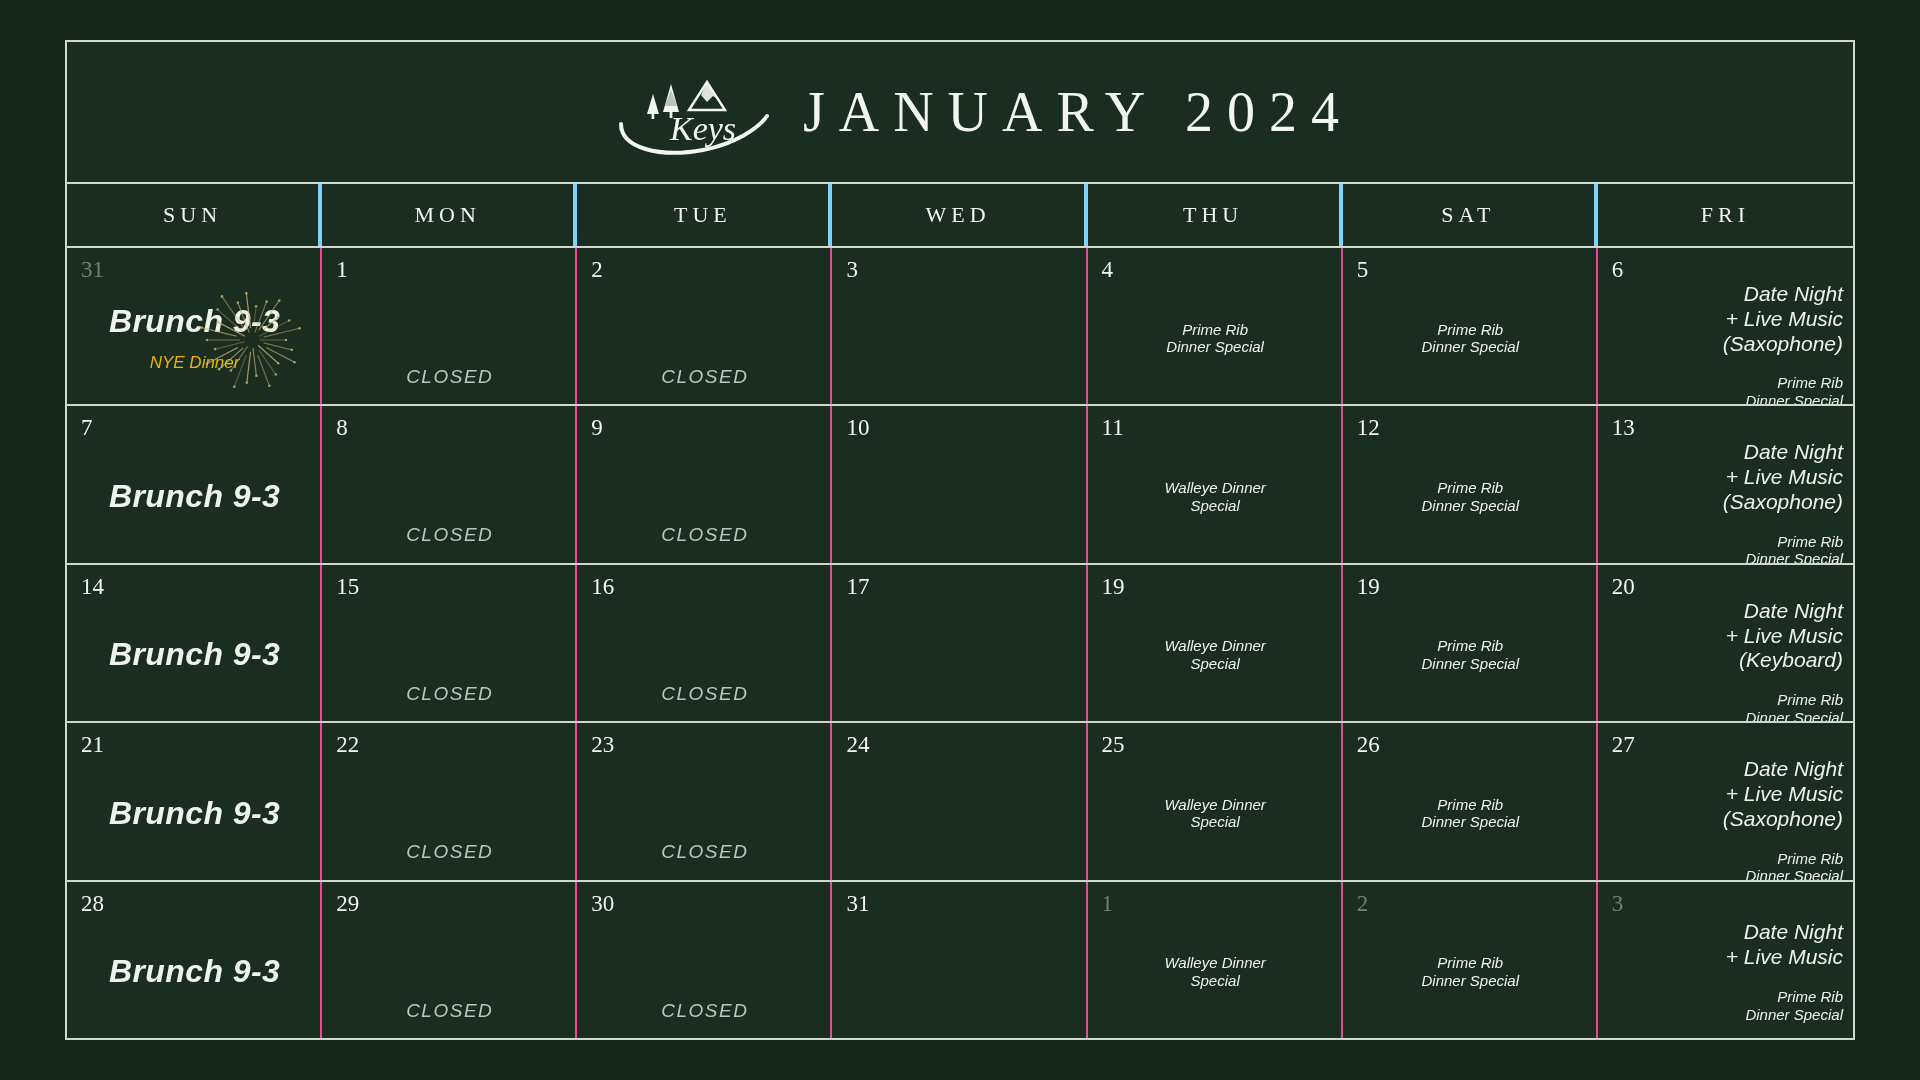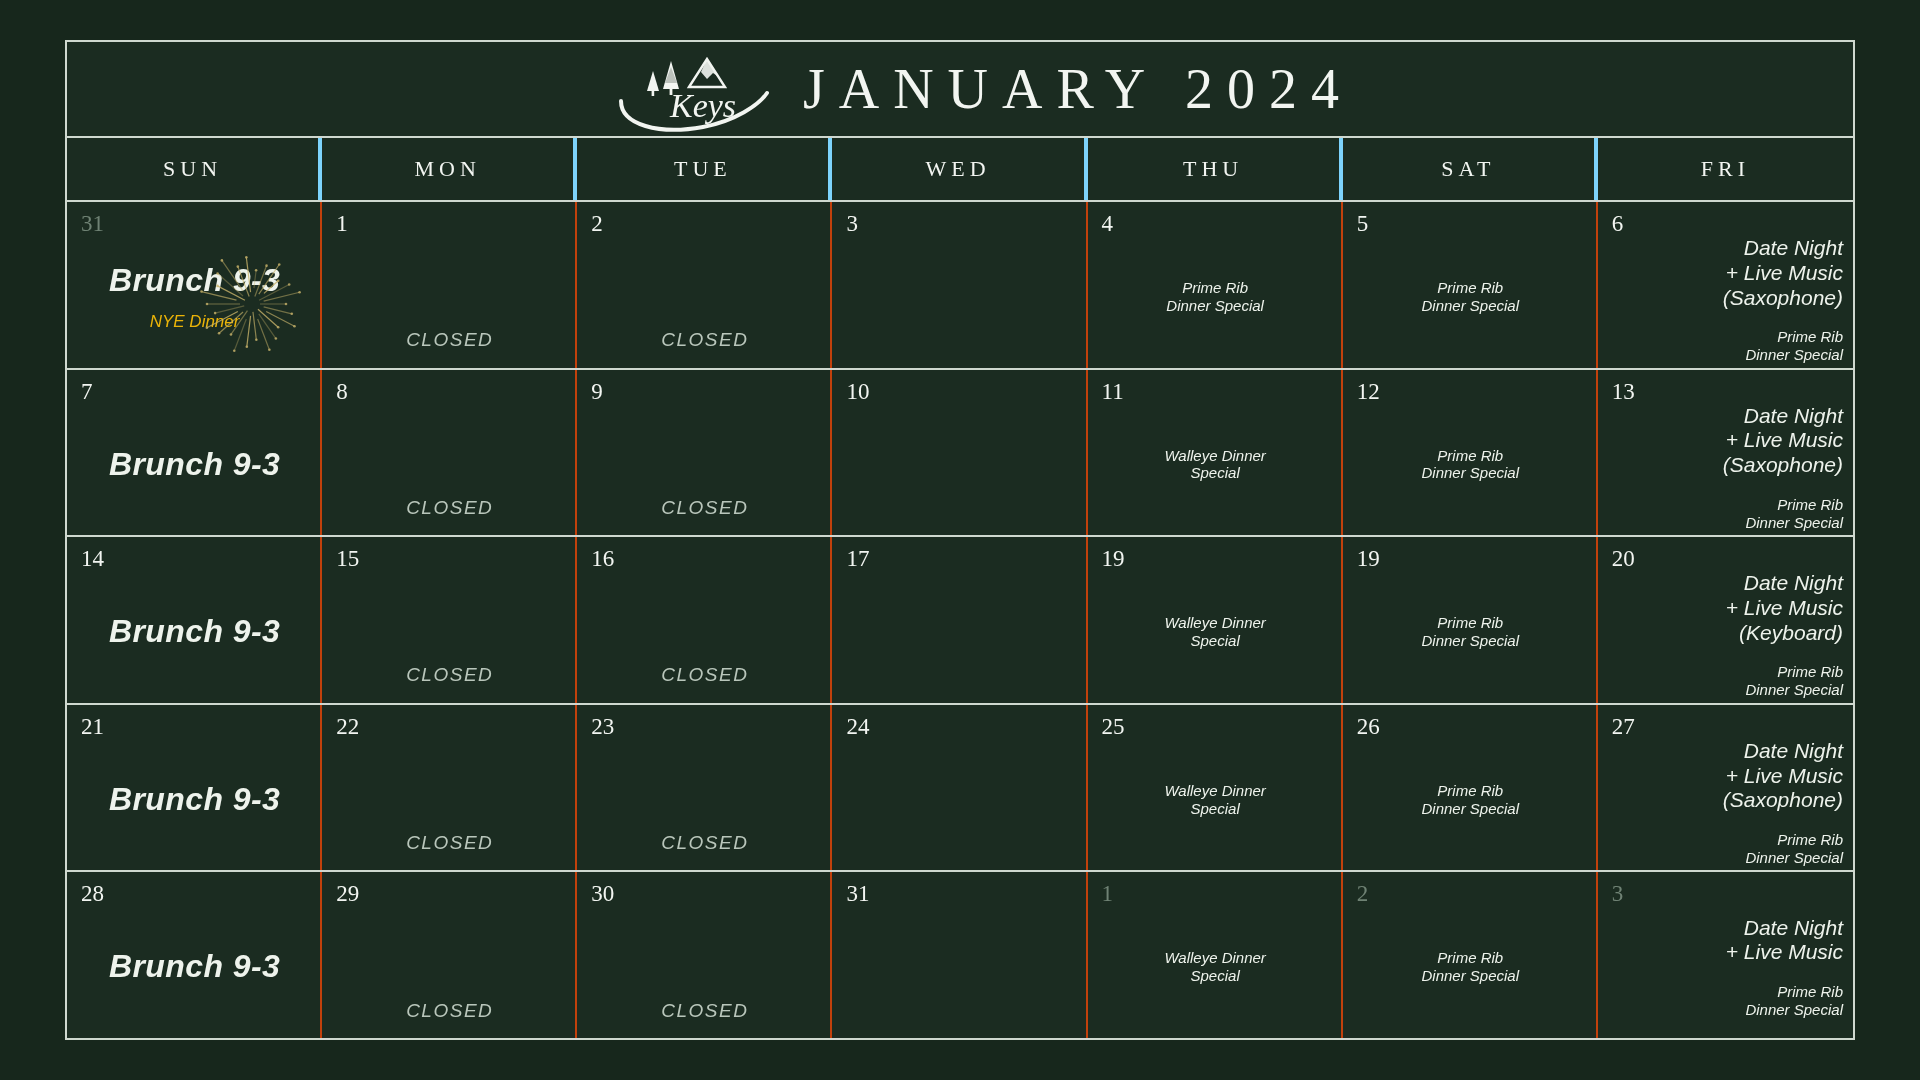--- a/index.html
+++ b/index.html
@@ -20,21 +20,21 @@
   .calendar {
     width: 1790px;
     height: 1000px;
     border: 2px solid #cfd8cf;
     display: flex;
     flex-direction: column;
     background: #1b2c21;
   }
   
   .cal-header {
-    height: 96px;
+    height: 142px;
     border-bottom: 2px solid #cfd8cf;
     display: flex;
     align-items: center;
     justify-content: center;
     gap: 16px;
     padding-left: 40px;
   }
   .logo {
     width: 180px;
     height: 92px;
@@ -77,21 +77,21 @@
   .week {
     flex: 1 1 0;
     display: grid;
     grid-template-columns: repeat(7, 1fr);
     border-bottom: 2px solid #cfd8cf;
     min-height: 0;
   }
   .week:last-child { border-bottom: none; }
   .day {
     position: relative;
-    border-right: 2px solid #c2410c;
+    border-right: 2px solid #ec4899;
     padding: 8px 10px 10px 12px;
     display: flex;
     flex-direction: column;
     min-width: 0;
     overflow: hidden;
   }
   .day:last-child { border-right: none; }
   .daynum {
     color: #f2f5f1;
     font-family: "Liberation Serif", serif;

